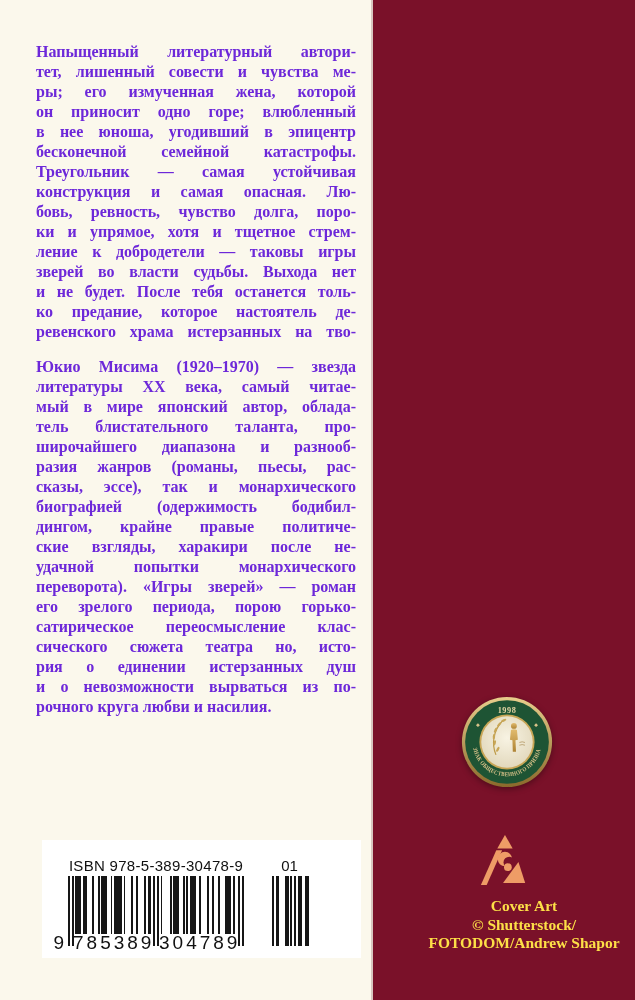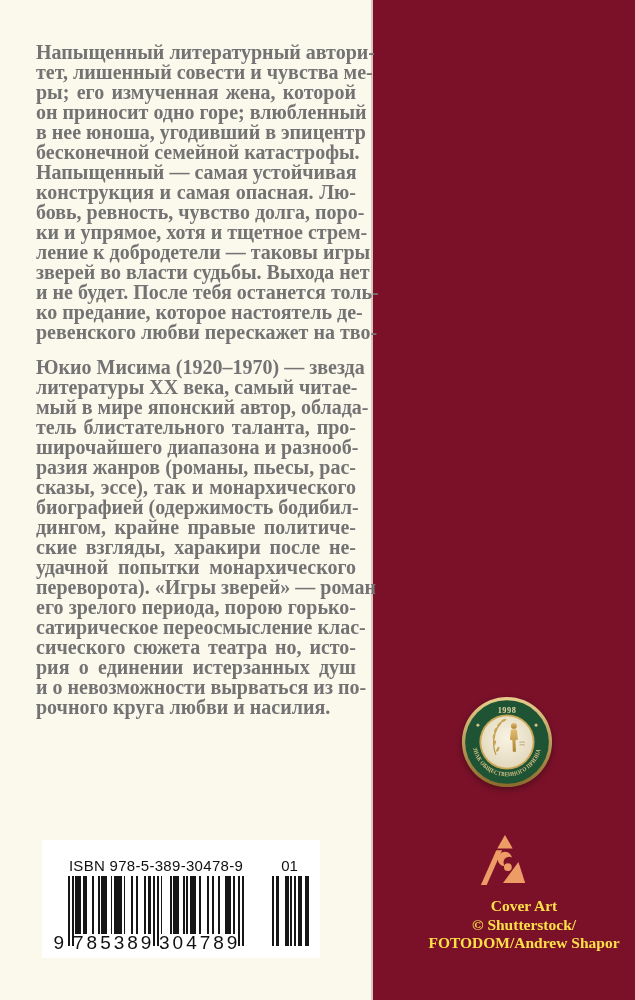--- a/index.html
+++ b/index.html
@@ -1,26 +1,26 @@
 <!DOCTYPE html>
 <html><head>
 <meta charset="utf-8">
 <style>
   html,body{margin:0;padding:0;background:#4a0a18;}
   .page{position:relative;width:635px;height:1000px;background:#7A1129;overflow:hidden;
         font-family:"Liberation Serif", serif;}
   .panel{position:absolute;left:0;top:0;width:371px;height:1000px;background:#FBF8EC;
          border-right:2px solid #D9C6C0;}
-  .blurb{position:absolute;left:36px;top:42px;width:320px;color:#737373;
-         font-weight:bold;font-size:20px;line-height:20px;}
+  .blurb{position:absolute;left:36px;top:42px;width:320px;color:#6d28d9;
+         font-weight:bold;font-size:16px;line-height:20px;}
   .para{margin:0 0 15px 0;}
   .line{text-align:justify;text-align-last:justify;white-space:nowrap;}
   .line.last{text-align-last:left;}
   
-  .barcode-box{position:absolute;left:42px;top:840px;width:278px;height:118px;background:#FFFFFF;}
+  .barcode-box{position:absolute;left:42px;top:840px;width:319px;height:118px;background:#FFFFFF;}
   .isbn-row{position:absolute;top:17px;left:0;width:278px;height:16px;
             font-family:"Liberation Sans", sans-serif;font-size:15px;color:#111;}
   .isbn-label{position:absolute;left:26px;width:176px;text-align:center;letter-spacing:.3px;}
   .addon-label{position:absolute;left:228px;width:39px;text-align:center;}
   #barcode-svg{position:absolute;left:0;top:36px;}
   .digits-row{position:absolute;top:92px;left:0;width:278px;height:24px;
               font-family:"Liberation Sans", sans-serif;font-size:19px;color:#111;}
   .digit-9{position:absolute;left:0;width:22px;text-align:right;}
   .digit-g1{position:absolute;left:31px;width:81px;text-align:center;letter-spacing:3px;}
   .digit-g2{position:absolute;left:117px;width:81px;text-align:center;letter-spacing:3px;}
@@ -44,29 +44,29 @@
 
   <div class="panel">
     <div class="blurb">
       <div class="para" id="para1">
           <div class="line">Напыщенный литературный автори-</div>
           <div class="line">тет, лишенный совести и чувства ме-</div>
           <div class="line">ры; его измученная жена, которой</div>
           <div class="line">он приносит одно горе; влюбленный</div>
           <div class="line">в нее юноша, угодивший в эпицентр</div>
           <div class="line">бесконечной семейной катастрофы.</div>
-          <div class="line">Напыщенный — самая устойчивая</div>
+          <div class="line">Треугольник — самая устойчивая</div>
           <div class="line">конструкция и самая опасная. Лю-</div>
           <div class="line">бовь, ревность, чувство долга, поро-</div>
           <div class="line">ки и упрямое, хотя и тщетное стрем-</div>
           <div class="line">ление к добродетели — таковы игры</div>
           <div class="line">зверей во власти судьбы. Выхода нет</div>
           <div class="line">и не будет. После тебя останется толь-</div>
           <div class="line">ко предание, которое настоятель де-</div>
-          <div class="line">ревенского любви перескажет на тво-</div>
+          <div class="line">ревенского храма истерзанных на тво-</div>
         </div>
       <div class="para" id="para2">
           <div class="line">Юкио Мисима (1920–1970) — звезда</div>
           <div class="line">литературы XX века, самый читае-</div>
           <div class="line">мый в мире японский автор, облада-</div>
           <div class="line">тель блистательного таланта, про-</div>
           <div class="line">широчайшего диапазона и разнооб-</div>
           <div class="line">разия жанров (романы, пьесы, рас-</div>
           <div class="line">сказы, эссе), так и монархического</div>
           <div class="line">биографией (одержимость бодибил-</div>

